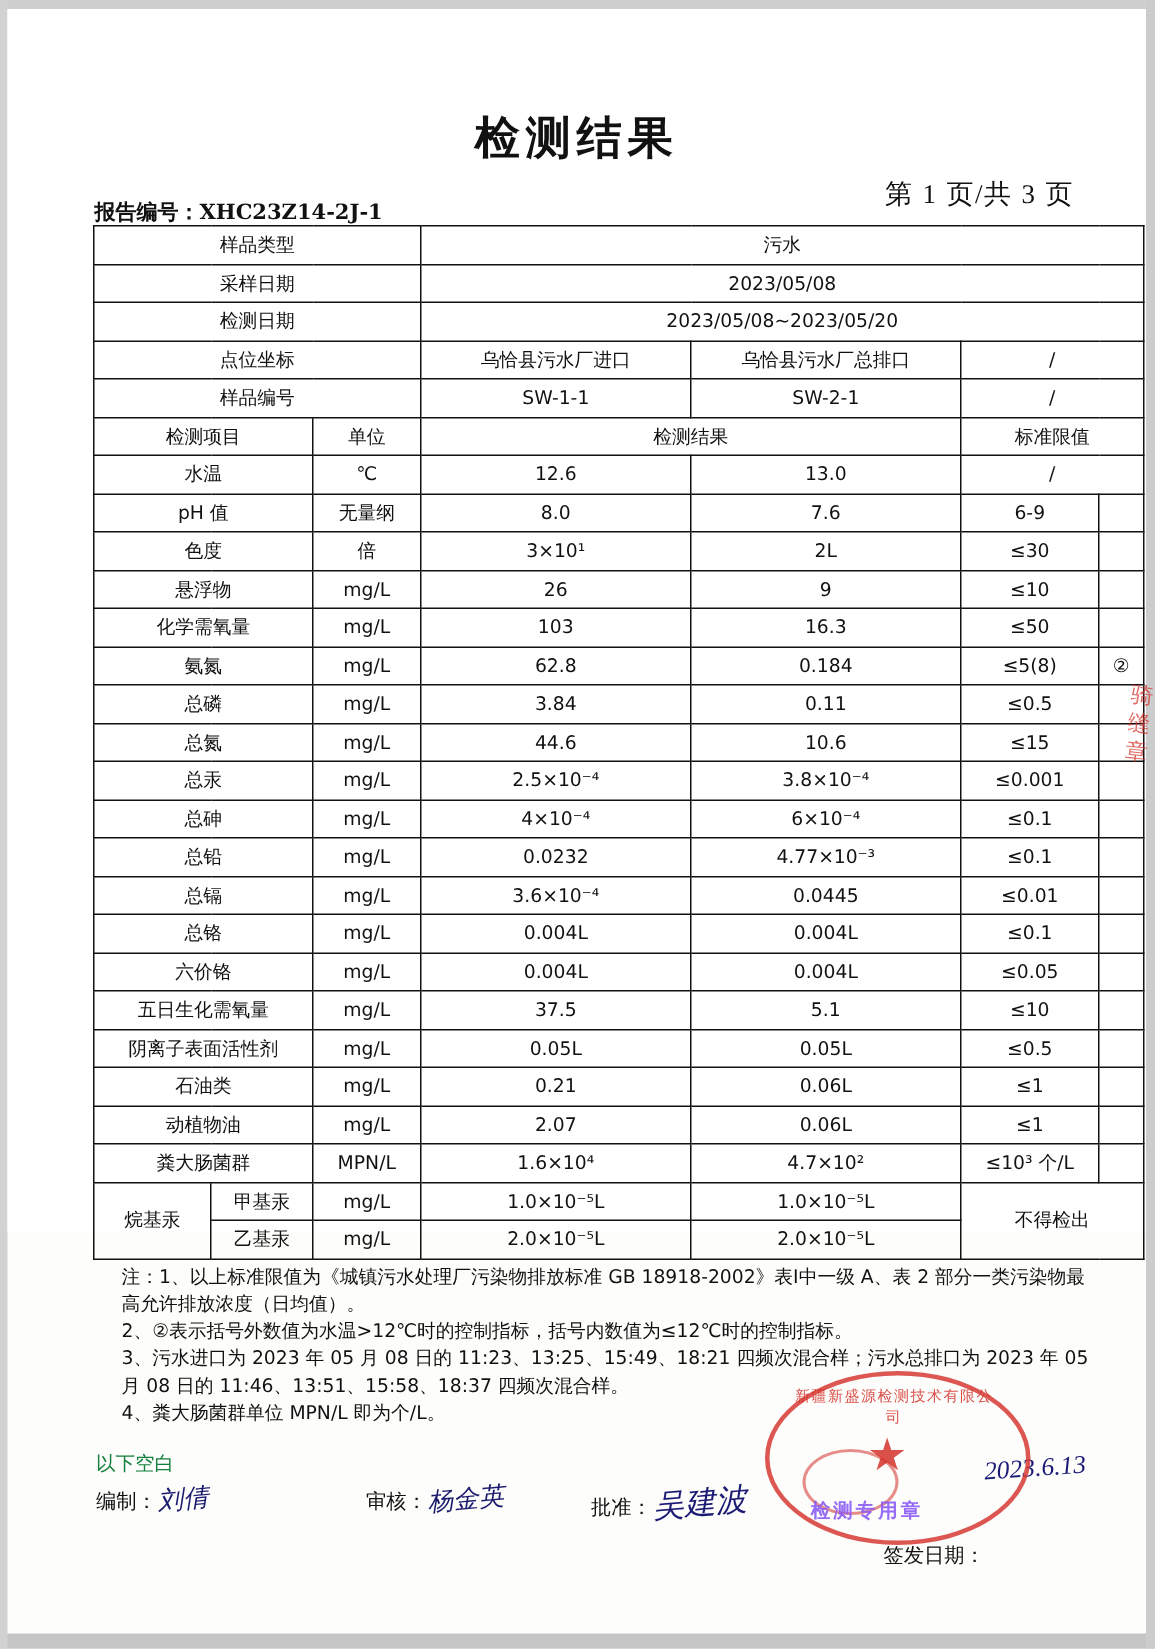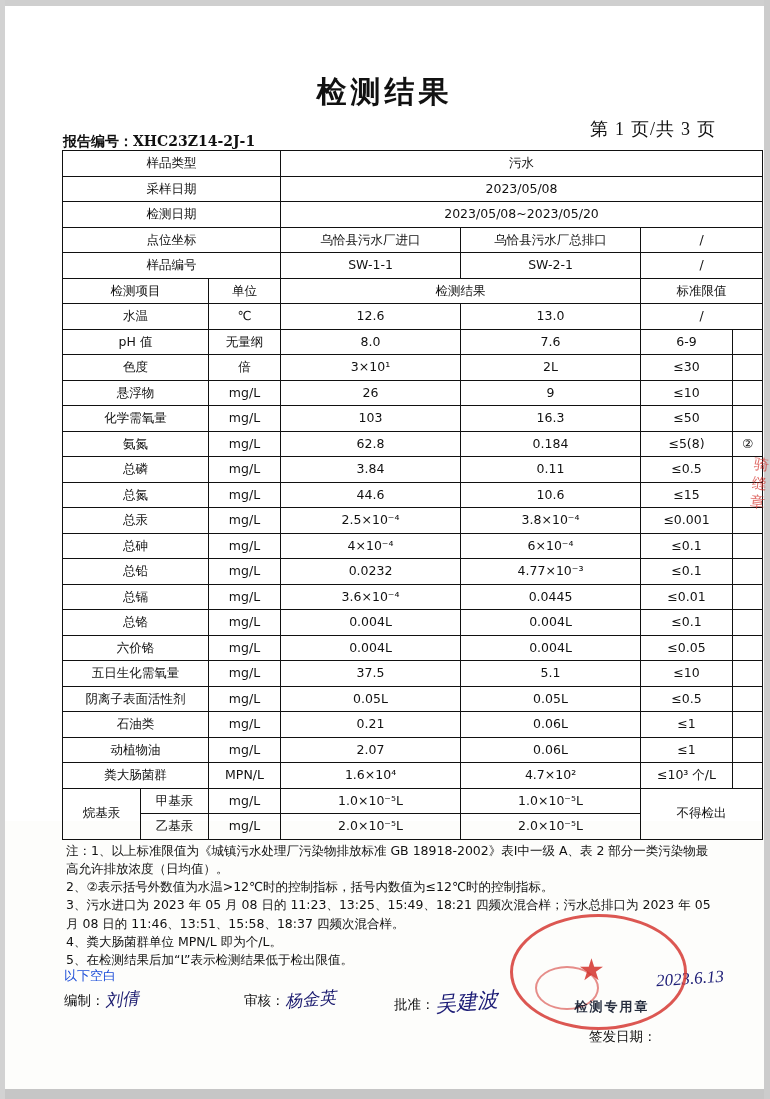--- a/index.html
+++ b/index.html
@@ -89,35 +89,35 @@
     height: 24.5px;
     padding: 0 2px;
     line-height: 1.15;
     font-family: "DejaVu Sans", sans-serif;
   }
   td.lbl {
     font-size: 12.5px;
   }
   .notes {
     position: absolute;
-    left: 61px;
+    left: 76px;
     top: 836px;
     width: 648px;
     font-size: 12.5px;
     line-height: 1.45;
     color: #111;
     font-family: "DejaVu Sans", sans-serif;
   }
   .notes div { text-indent: 0; }
   .blank-line {
     position: absolute;
     left: 59px;
     top: 961px;
     font-size: 13px;
-    color: #1d4ed8;
+    color: #15803d;
     font-family: "DejaVu Sans", sans-serif;
   }
   .signrow {
     position: absolute;
     left: 59px;
     top: 978px;
     width: 648px;
     height: 30px;
     font-size: 13.5px;
     color: #111;
@@ -163,25 +163,25 @@
     left: 16px; top: 10px;
     width: 140px;
     text-align: center;
     font-size: 10px;
     color: #d4322c;
     opacity: .85;
     letter-spacing: 1px;
   }
   .stamp-main .t2 {
     position: absolute;
-    left: 46px; top: 84px;
+    left: 12px; top: 84px;
     width: 112px;
     text-align: center;
     font-size: 13px;
-    color: #0f172a;
+    color: #8b5cf6;
     opacity: .9;
     letter-spacing: 2px;
     font-weight: bold;
   }
   .stamp-side {
     position: absolute;
     left: 742px;
     top: 455px;
     width: 26px;
     height: 150px;
@@ -446,21 +446,20 @@
           <td>2.0×10⁻⁵L</td>
         </tr>
       </tbody>
     </table>
 
     <div class="notes">
       <div>注：1、以上标准限值为《城镇污水处理厂污染物排放标准 GB 18918-2002》表I中一级 A、表 2 部分一类污染物最高允许排放浓度（日均值）。</div>
       <div>2、②表示括号外数值为水温&gt;12℃时的控制指标，括号内数值为≤12℃时的控制指标。</div>
       <div>3、污水进口为 2023 年 05 月 08 日的 11:23、13:25、15:49、18:21 四频次混合样；污水总排口为 2023 年 05 月 08 日的 11:46、13:51、15:58、18:37 四频次混合样。</div>
       <div>4、粪大肠菌群单位 MPN/L 即为个/L。</div>
-      <div>5、在检测结果后加“L”表示检测结果低于检出限值。</div>
     </div>
 
     <div class="blank-line">以下空白</div>
 
     <div class="signrow">
       <span class="item" style="left:0px;top:4px;">
         <span>编制：</span><span class="sig">刘倩</span>
       </span>
       <span class="item" style="left:180px;top:4px;">
         <span>审核：</span><span class="sig">杨金英</span>
@@ -472,19 +471,20 @@
         <span>签发日期：</span>
       </span>
     </div>
 
     <div class="date-hand">2023.6.13</div>
 
     <div class="stamp-oval-bottom"></div>
 
     <div class="stamp-main">
       <div class="ellipse"></div>
+      <div class="t1">新疆新盛源检测技术有限公司</div>
       <div class="star">★</div>
       <div class="t2">检测专用章</div>
     </div>
   </div>
 
   <div class="stamp-side">骑缝章</div>
 </div>
 
 </body></html>

